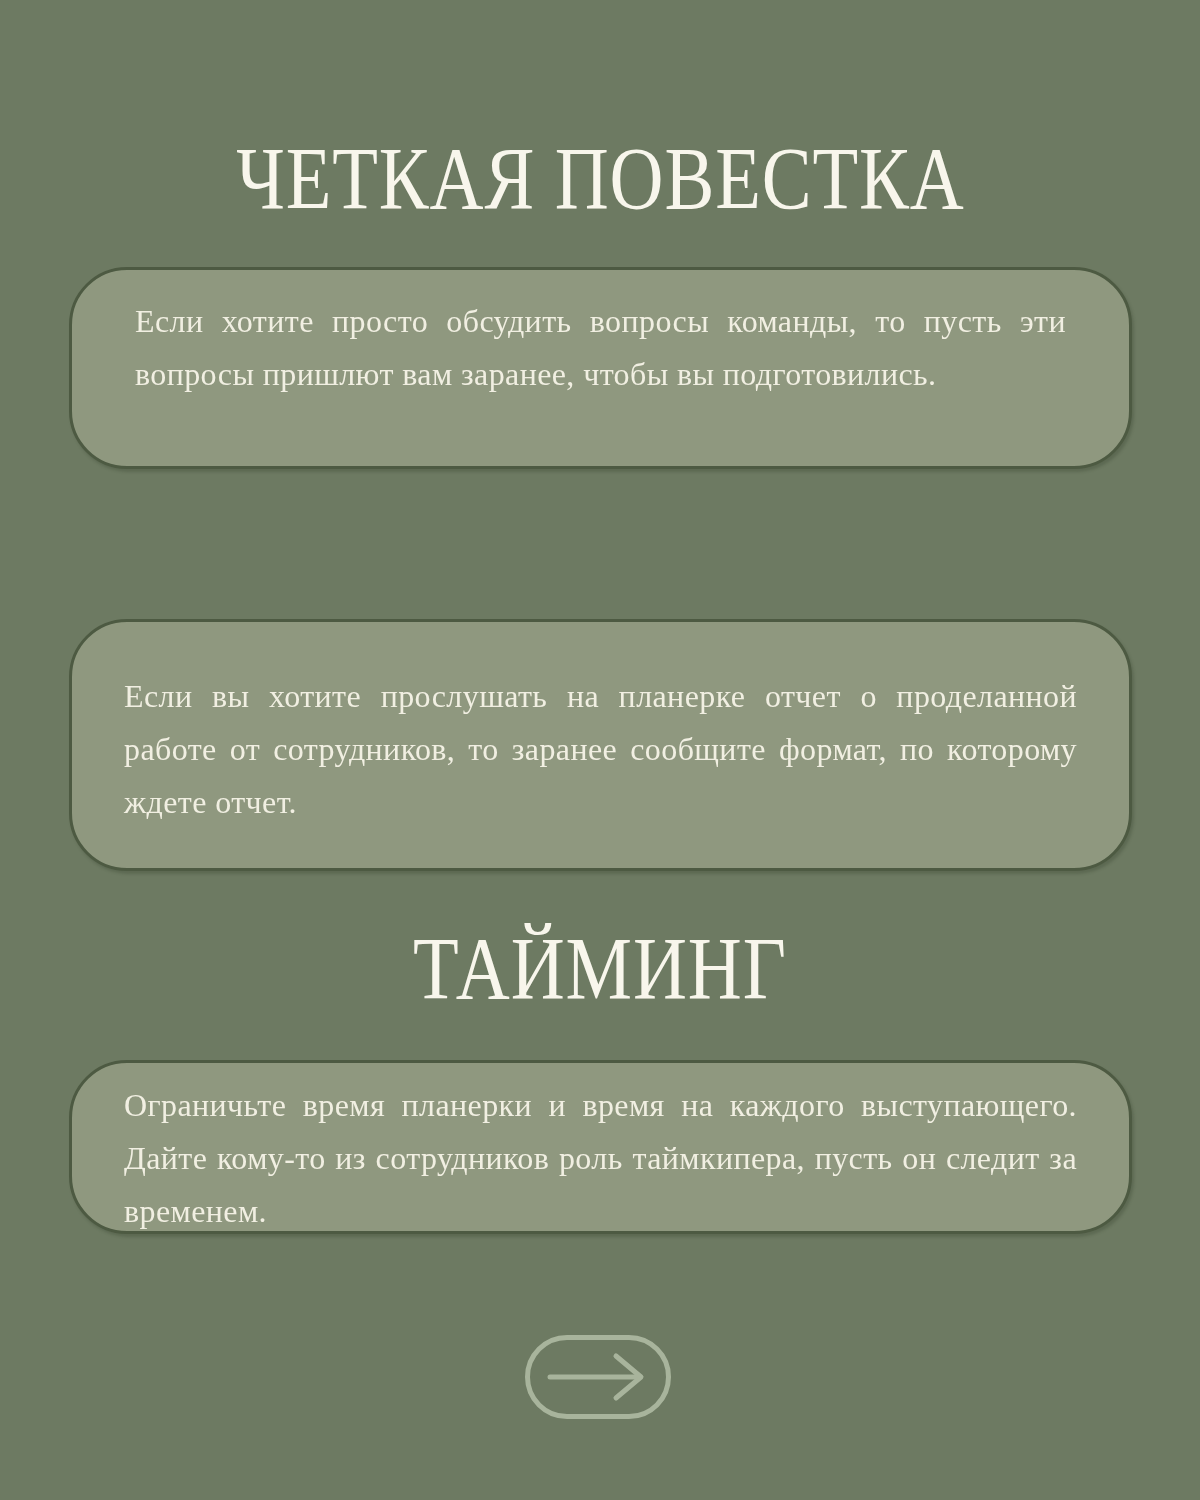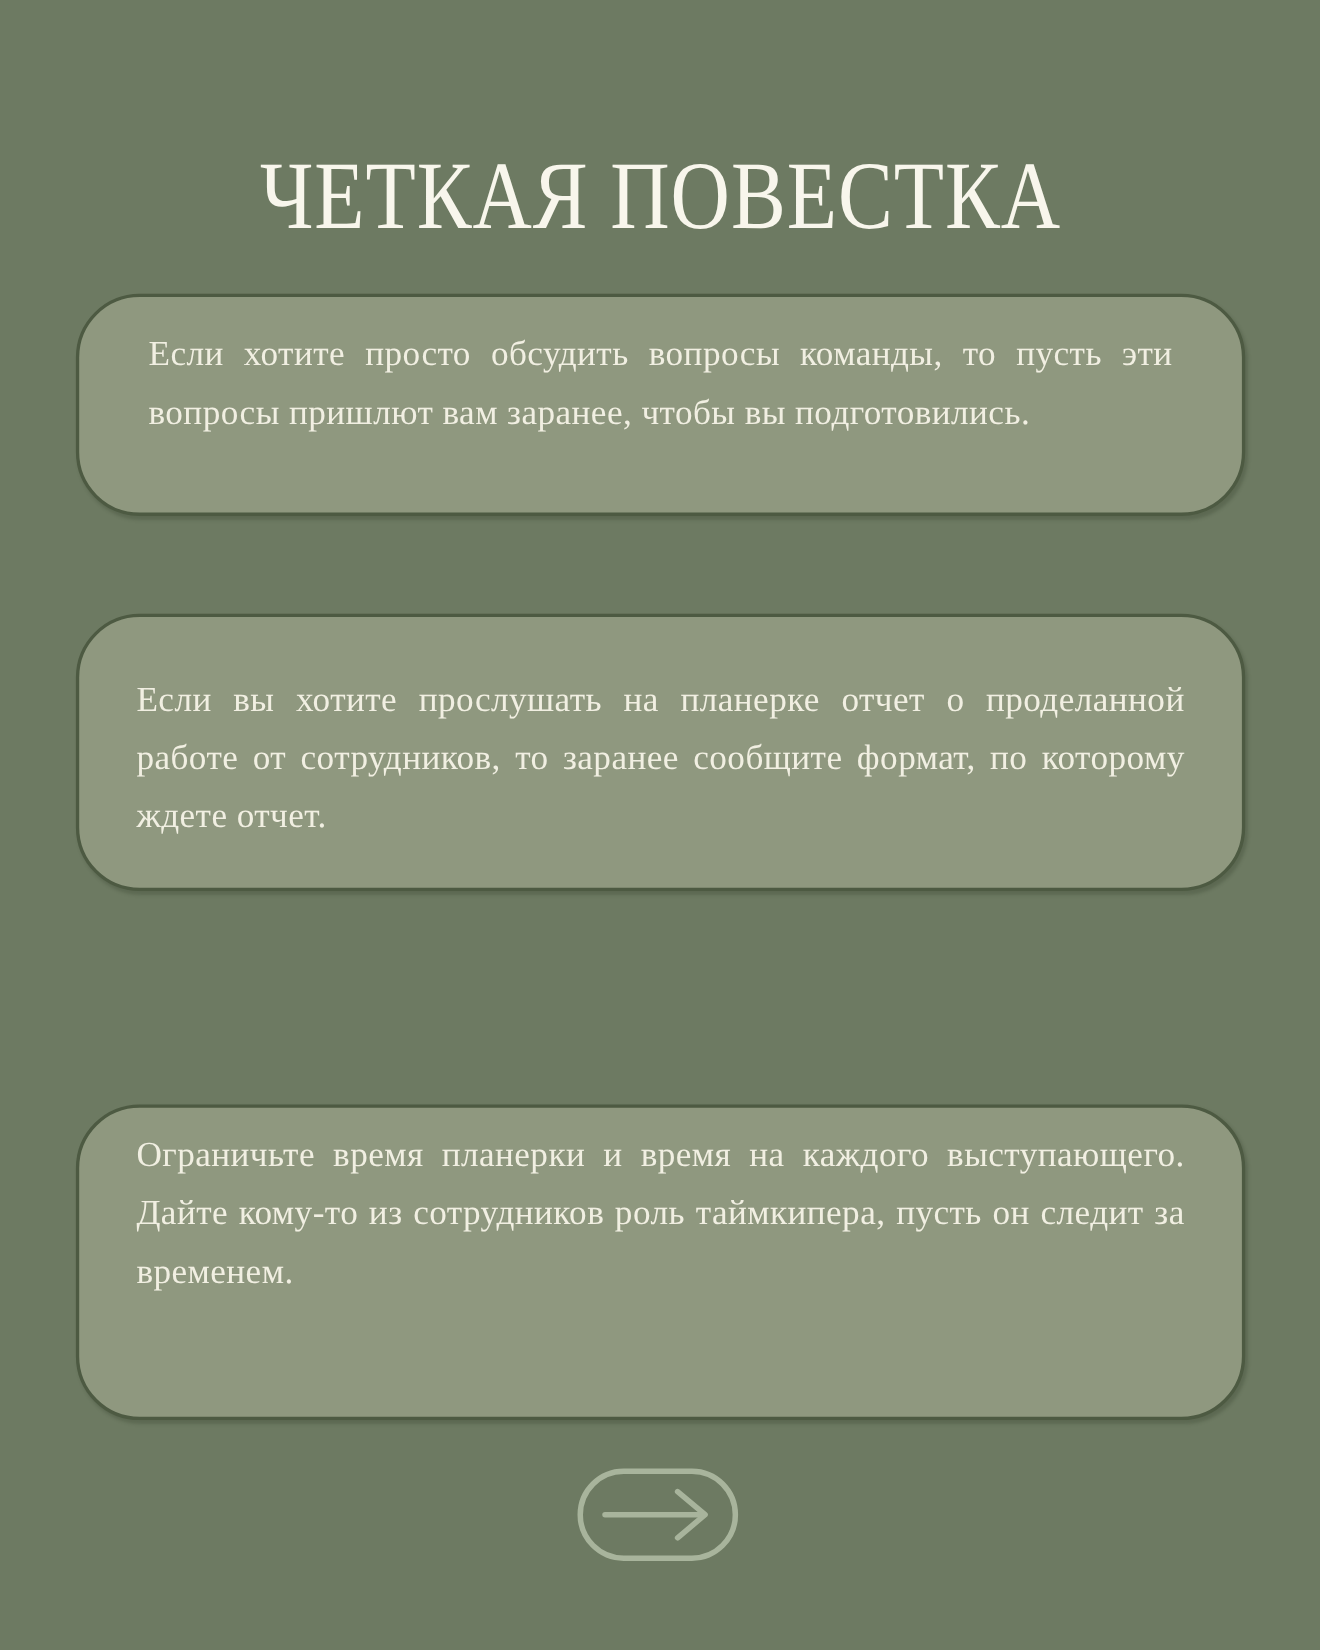--- a/index.html
+++ b/index.html
@@ -47,23 +47,23 @@
   .card p {
     margin: 0;
     color: var(--body-text, #F1EFE2);
     font-size: 32px;
     line-height: 53px;
     text-align: justify;
     letter-spacing: 0.4px;
   }
   #card-1 { top: 267px; height: 202px; }
   #card-1 p { padding: 25px 63px 0 63px; }
-  #card-2 { top: 558px; height: 252px; }
+  #card-2 { top: 619px; height: 252px; }
   #card-2 p { padding: 48px 52px 0 52px; }
-  #card-3 { top: 1004px; height: 287px; }
+  #card-3 { top: 1060px; height: 174px; }
   #card-3 p { padding: 16px 52px 0 52px; }
 
   .next-button {
     position: absolute;
     left: 525px;
     top: 1335px;
     width: 146px;
     height: 84px;
     box-sizing: border-box;
     background: transparent;
@@ -88,20 +88,23 @@
   </h1>
 
   <div class="card" id="card-1">
     <p>Если хотите просто обсудить вопросы команды, то пусть эти вопросы пришлют вам заранее, чтобы вы подготовились.</p>
   </div>
 
   <div class="card" id="card-2">
     <p>Если вы хотите прослушать на планерке отчет о проделанной работе от сотрудников, то заранее сообщите формат, по которому ждете отчет.</p>
   </div>
 
+  <h2 class="title" id="title-timing">
+    <span class="condense">ТАЙМИНГ</span>
+  </h2>
 
   <div class="card" id="card-3">
     <p>Ограничьте время планерки и время на каждого выступающего. Дайте кому-то из сотрудников роль таймкипера, пусть он следит за временем.</p>
   </div>
 
   <button class="next-button">
     <svg width="136" height="74" viewBox="0 0 136 74" fill="none" xmlns="http://www.w3.org/2000/svg">
       <line x1="20" y1="37" x2="110" y2="37" stroke="currentColor" stroke-width="5" stroke-linecap="round"></line>
       <polyline points="86,16 111,37 86,58" fill="none" stroke="currentColor" stroke-width="5" stroke-linecap="round" stroke-linejoin="round"></polyline>
     </svg>

